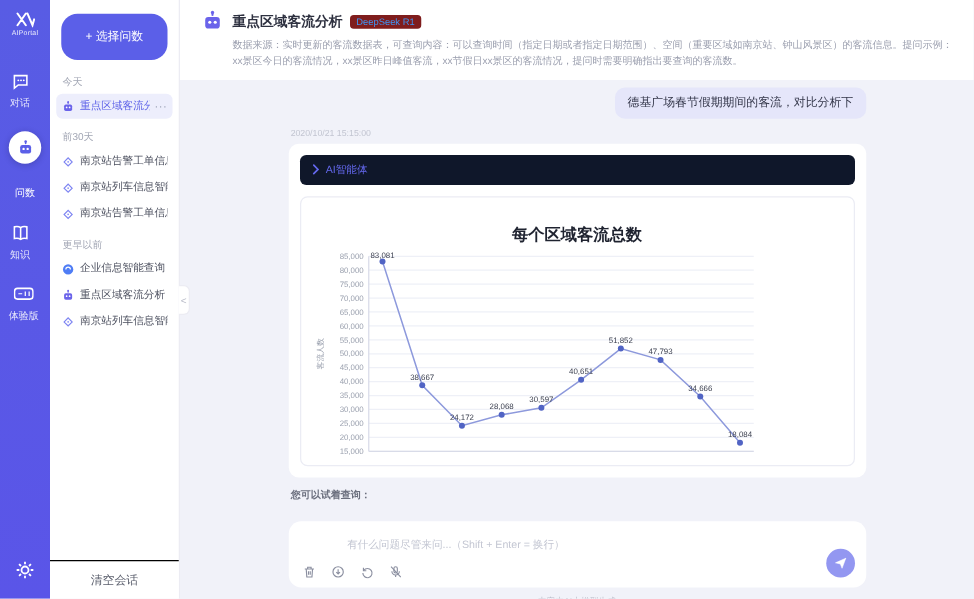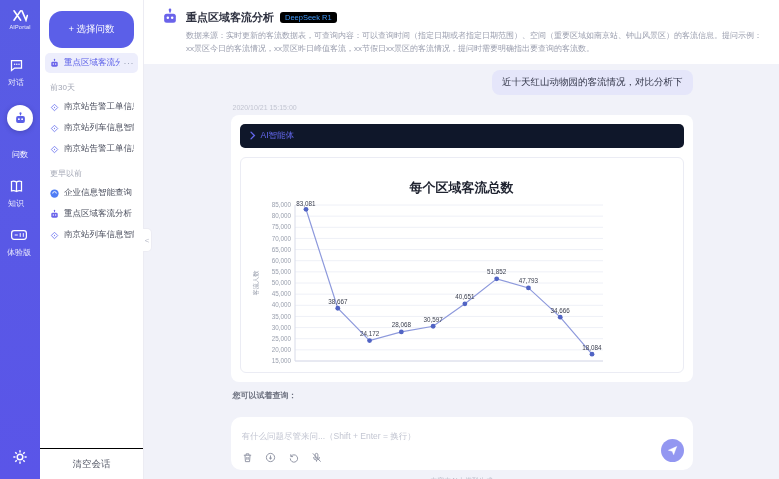--- a/index.html
+++ b/index.html
@@ -31,38 +31,38 @@
   .conv-more { color:#9aa0b5; font-size:9px; letter-spacing:.5px; }
   .clear-btn { border:none; border-top:1px solid #000000; height:31px; font-size:9.5px; color:#5a5e6c; background:#fff; cursor:pointer; font-family:inherit; }
   .collapse-tab { position:absolute; right:-9px; top:228px; width:9px; height:24px; background:#fff; border:1px solid #ececf3; border-left:none; border-radius:0 5px 5px 0; color:#b6b9c6; font-size:8px; display:flex; align-items:center; justify-content:center; cursor:pointer; z-index:5; }
 
   
   .main { flex:1; min-width:0; display:flex; flex-direction:column; }
   .header { background:#fff; padding:7px 14px 8px 16px; }
   .header-top { display:flex; align-items:center; gap:6px; }
   .avatar { width:20px; height:20px; flex:none; display:flex; }
   .title { font-size:11px; font-weight:bold; color:#2e3140; }
-  .badge { font-size:7.5px; background:#000000; color:#3f96f5; padding:1px 5px; border-radius:3px; }
+  .badge { font-size:7.5px; background:#7f1d1d; color:#3f96f5; padding:1px 5px; border-radius:3px; }
   .desc { font-size:8px; color:#9a9eae; line-height:1.6; margin:3px 0 0 26px; }
 
   .chat { flex:1; display:flex; flex-direction:column; overflow:hidden; padding-top:6px; }
   .column { width:462px; margin:0 auto; display:flex; flex-direction:column; flex:1; min-height:0; }
   .user-row { display:flex; justify-content:flex-end; }
   .user-bubble { background:#e5e6fa; border-radius:8px; padding:6px 10px; font-size:9.5px; color:#34374a; }
   .timestamp { font-size:7px; color:#c2c5d1; margin:9px 0 4px 2px; }
   .ai-card { background:#fff; border-radius:8px; padding:9px; }
   .agent-toggle { background:#0f172a; border-radius:5px; padding:6px 9px; display:flex; align-items:center; gap:5px; color:#6468ee; font-size:8.5px; cursor:pointer; }
   .chart-card { border:1px solid #ebecf4; border-radius:6px; margin-top:9px; padding:18px 8px 2px; }
   .chart-title { text-align:center; font-family:"Liberation Serif",serif; font-weight:bold; font-size:13px; color:#1f2330; margin:3px 0 1px; }
   svg.chart { display:block; }
   .suggest-label { font-size:8px; color:#6b6f7e; font-weight:bold; margin:8px 0 5px 2px; }
   .chips { display:flex; gap:6px; align-items:center; overflow:hidden; }
   .chip { background:rgba(255,255,255,.88); border-radius:12px; padding:5px 9px; font-size:7px; color:#565a68; white-space:nowrap; cursor:pointer; flex:none; }
   .input-card { background:#fff; border-radius:10px; margin-top:11px; padding:8px 11px 7px; position:relative; }
-  .msg-input { border:none; outline:none; width:90%; font-size:8.5px; color:#444; font-family:inherit; background:transparent; }
+  .msg-input { border:none; outline:none; width:90%; font-size:8.5px; color:#444; font-family:inherit; background:transparent;margin-left:36px; }
   .msg-input::placeholder { color:#c3c6d2; }
   .input-icons { display:flex; gap:12px; margin-top:9px; align-items:center; }
   .in-ic { display:flex; cursor:pointer; }
   .send-btn { position:absolute; right:9px; bottom:8px; width:23px; height:23px; border-radius:50%; background:#9397f1; display:flex; align-items:center; justify-content:center; cursor:pointer; border:none; }
   .footer-note { text-align:center; font-size:7px; color:#b9bcc9; margin:6px 0 4px; }
 </style>
 </head>
 <body>
 
 <div class="app">
@@ -125,20 +125,21 @@
             <circle cx="12" cy="12" r="4.2"></circle>
             <path d="M12 2v3.2M12 18.8V22M2 12h3.2M18.8 12H22M4.9 4.9l2.3 2.3M16.8 16.8l2.3 2.3M19.1 4.9l-2.3 2.3M7.2 16.8l-2.3 2.3"></path>
           </g>
         </svg>
     </div>
   </nav>
 
   <aside class="sidebar">
     <button class="new-btn">+ 选择问数</button>
     <div class="sections" id="conv-sections">
+        <div class="sec-label">今天</div>
         <div class="conv-item active">
           <span class="conv-ic">
             <svg width="11" height="11" viewBox="0 0 24 24">
               <g fill="#6a63ea">
                 <rect x="5" y="8" width="14" height="11" rx="3"></rect>
                 <rect x="11" y="3" width="2" height="4" rx="1"></rect>
                 <circle cx="12" cy="3.5" r="1.6"></circle>
               </g>
               <circle cx="9.4" cy="13" r="1.5" fill="#fff"></circle>
               <circle cx="14.6" cy="13" r="1.5" fill="#fff"></circle>
@@ -233,21 +234,21 @@
         <span class="title">重点区域客流分析</span>
         <span class="badge">DeepSeek R1</span>
       </div>
       <p class="desc">数据来源：实时更新的客流数据表，可查询内容：可以查询时间（指定日期或者指定日期范围）、空间（重要区域如南京站、钟山风景区）的客流信息。提问示例：xx景区今日的客流情况，xx景区昨日峰值客流，xx节假日xx景区的客流情况，提问时需要明确指出要查询的客流数。</p>
     </header>
 
     <section class="chat">
       <div class="column">
 
         <div class="user-row">
-          <div class="user-bubble">近十天红山动物园的客流情况，对比分析下</div>
+          <div class="user-bubble">德基广场春节假期期间的客流，对比分析下</div>
         </div>
 
         <div class="timestamp">2020/10/21 15:15:00</div>
 
         <div class="ai-card">
           <div class="agent-toggle">
             <svg width="7" height="9" viewBox="0 0 8 12">
                 <path d="M2 1.5 L6.5 6 L2 10.5" stroke="#6468ee" stroke-width="1.8" fill="none" stroke-linecap="round"></path>
               </svg>
             <span>AI智能体</span>

